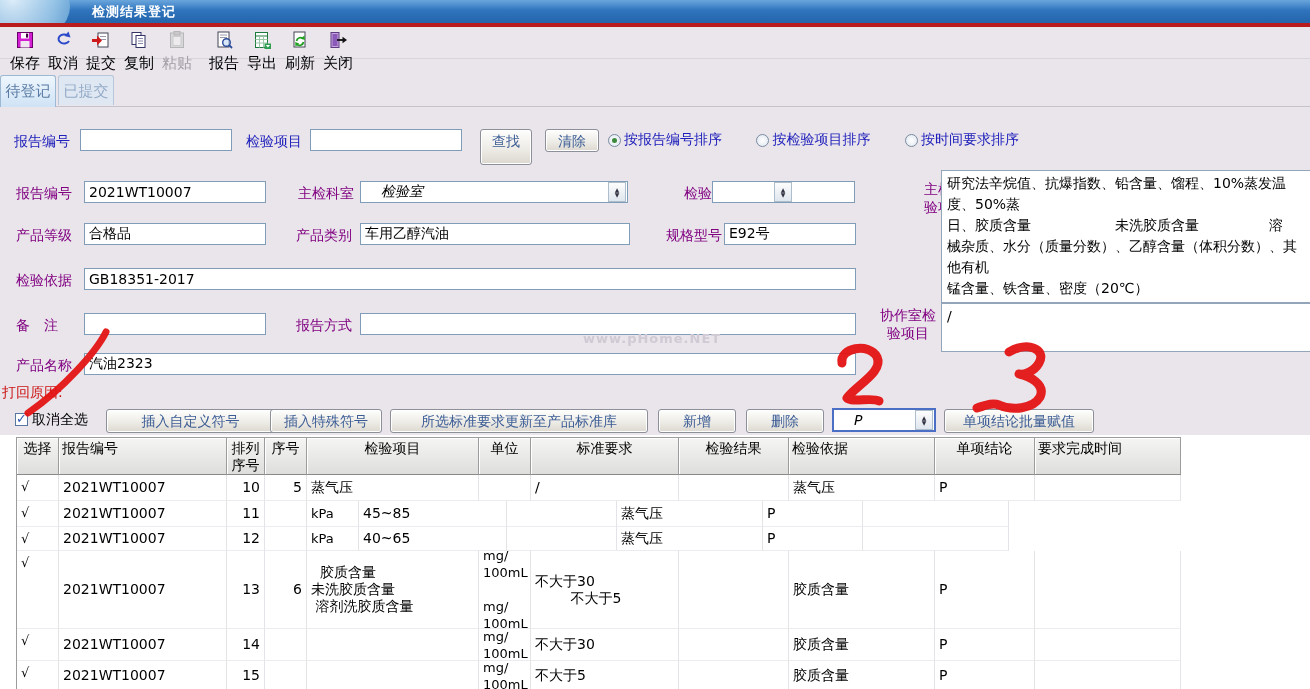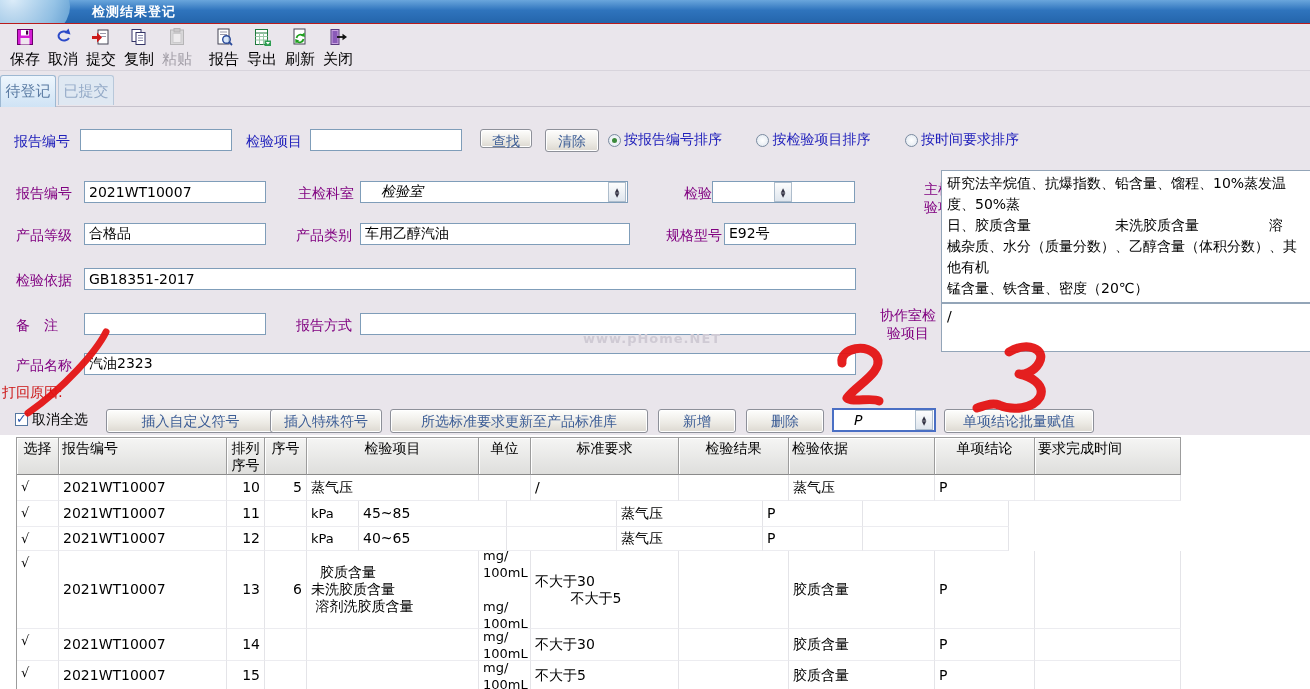--- a/index.html
+++ b/index.html
@@ -5,22 +5,22 @@
   html,body{margin:0;padding:0;background:#cfccd4;}
   #app{position:relative;width:1310px;height:689px;background:#e9e5eb;overflow:hidden;
        font-family:"DejaVu Sans","Liberation Sans",sans-serif;font-size:14px;color:#000;}
   
   .titlebar{position:absolute;left:0;top:0;width:1310px;height:23px;
     background:linear-gradient(#6aa6dc 0%,#2f74bd 45%,#2465ab 100%);overflow:hidden;}
   .logo{position:absolute;left:-18px;top:-26px;width:88px;height:66px;border-radius:50%;
     background:radial-gradient(circle at 35% 40%,#e8f4fc,#9cc8e8 60%,#5b9bd0);opacity:.9;}
   .wtitle{position:absolute;left:92px;top:3px;color:#fff;font-size:13px;font-weight:bold;letter-spacing:1px;}
   
-  .toolbar{position:absolute;left:0;top:23px;width:1310px;height:48px;background:#eae6ec;
-    border-top:1px solid #b91c1c;border-bottom:1px solid #d8d4dc;display:flex;align-items:flex-start;padding-left:6px;box-sizing:border-box;font-family:Liberation Mono, monospace;}
+  .toolbar{position:absolute;left:0;top:23px;width:1310px;height:36px;background:#eae6ec;
+    border-top:4px solid #b91c1c;border-bottom:1px solid #d8d4dc;display:flex;align-items:flex-start;padding-left:6px;box-sizing:border-box;}
   .tbtn{width:38px;margin-top:3px;display:flex;flex-direction:column;align-items:center;cursor:pointer;}
   .tbtn .tlabel{font-size:15px;line-height:20px;}
   .tbtn.disabled .tlabel{color:#a39fa8;}
   .tbtn.gap{margin-left:9px;}
   
   .tabrow{position:absolute;left:0;top:73px;width:1310px;height:33px;border-bottom:1px solid #c6c2cc;}
   .tab{position:absolute;top:2px;height:30px;line-height:30px;text-align:center;font-size:15px;
     border:1px solid #9db8d2;border-bottom:none;border-radius:3px 3px 0 0;box-sizing:border-box;cursor:pointer;}
   .tab.active{left:0;width:56px;background:linear-gradient(#eef6fd,#cfe3f5);color:#5a7ba3;height:32px;z-index:2;}
   .tab.inactive{left:58px;width:56px;background:#dfe8f2;color:#95abc8;border-color:#b8c8da;}
@@ -160,21 +160,21 @@
 
   <div class="tabrow">
     <div class="tab active">待登记</div>
     <div class="tab inactive">已提交</div>
   </div>
 
   <span class="lblb" style="left:14px;top:133px;">报告编号</span>
   <input class="xp-input" style="left: 80px; top: 129px; width: 152px;" value="">
   <span class="lblb" style="left:246px;top:133px;">检验项目</span>
   <input class="xp-input" style="left: 310px; top: 129px; width: 152px;" value="">
-  <div class="xp-btn" style="left:480px;top:129px;width:52px;height:19px;">查找</div>
+  <div class="xp-btn" style="left:480px;top:129px;width:52px;height:36px;">查找</div>
   <div class="xp-btn" style="left:545px;top:129px;width:54px;height:23px;">清除</div>
   <div style="position:absolute;left:608px;top:131px;white-space:nowrap;">
     <span class="radio-item">
         <span class="radio sel"></span>
         <span class="rlabel">按报告编号排序</span>
       </span>
     <span class="radio-item">
         <span class="radio"></span>
         <span class="rlabel">按检验项目排序</span>
       </span>

